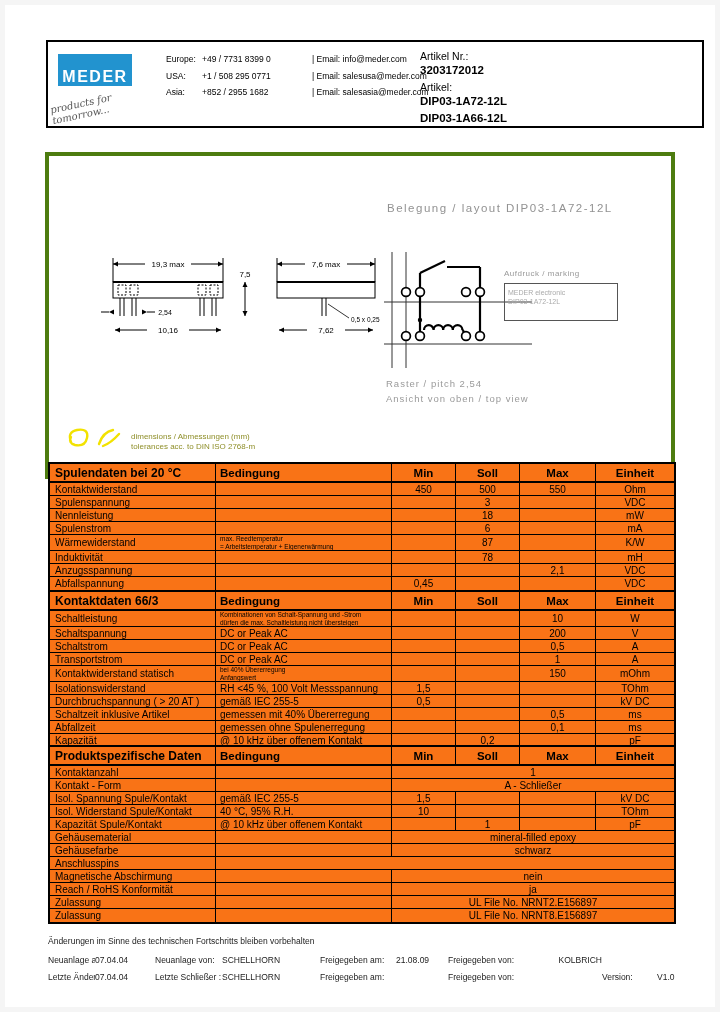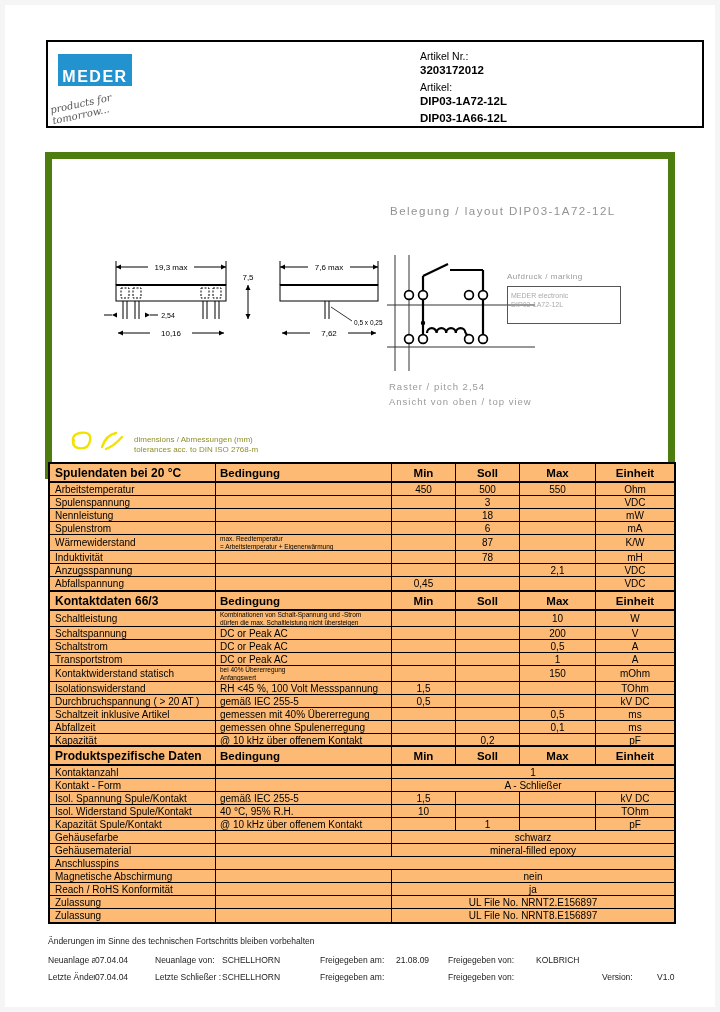--- a/index.html
+++ b/index.html
@@ -21,32 +21,32 @@
   .contacts { position:absolute; left:118px; top:12px; }
   .contact-row { display:flex; font-size:8.5px; margin-bottom:6.5px; white-space:nowrap; }
   .contact-region { width:36px; }
   .emails { position:absolute; left:264px; top:12px; }
   .email-row { font-size:8.5px; margin-bottom:6.5px; white-space:nowrap; }
   .artikel { position:absolute; left:372px; top:8px; }
   .art-label { font-size:10.5px; margin-bottom:2px; }
   .art-value { font-size:11.5px; font-weight:bold; margin-bottom:5px; }
 
   
-  .drawing-box { position:absolute; left:45px; top:152px; width:630px; height:327px; border:7px solid #4d7c0f; background:#fff; }
+  .drawing-box { position:absolute; left:45px; top:152px; width:630px; height:327px; border:4px solid #4d7c0f; background:#fff; }
   .layout-title { position:absolute; left:338px; top:46px; font-size:11.5px; color:#929292; letter-spacing:1.5px; white-space:nowrap; }
   .marking-label { position:absolute; left:455px; top:113px; font-size:8px; color:#999; letter-spacing:0.5px; }
   .marking-box { position:absolute; left:455px; top:127px; width:114px; height:38px; border:1px solid #555; padding:4px 3px; }
   .marking-line { font-size:7px; color:#aaa; line-height:9px; white-space:nowrap; }
   .pitch-note { position:absolute; left:337px; top:222px; font-size:9.5px; color:#9a9a9a; letter-spacing:1px; white-space:nowrap; }
   .view-note  { position:absolute; left:337px; top:237px; font-size:9.5px; color:#9a9a9a; letter-spacing:1px; white-space:nowrap; }
   .dim-note { position:absolute; left:82px; top:276px; font-size:8px; color:#8f8f2a; line-height:10px; }
   .svg-abs { position:absolute; }
 
   
-  .spec-table { position:absolute; left:48px; width:628px; border:2px solid #000; background:#fdba74; }
+  .spec-table { position:absolute; left:48px; width:628px; border:2px solid #000; background:#f97316; }
   .t-row { display:flex; min-height:13px; border-bottom:1px solid #000; align-items:stretch; }
   .t-row:last-child { border-bottom:0; }
   .t-head { min-height:19px; border-bottom:2px solid #000; font-weight:bold; font-size:11.5px; }
   .c { display:flex; align-items:center; border-right:1px solid #000; font-size:10px; overflow:hidden; }
   .c:last-child { border-right:0; }
   .param { width:166px; padding-left:5px; }
   .cond  { width:176px; padding-left:4px; flex-direction:column; align-items:flex-start; justify-content:center; }
   .minc  { width:64px; justify-content:center; }
   .sollc { width:64px; justify-content:center; }
   .maxc  { width:76px; justify-content:center; }
@@ -65,39 +65,58 @@
   #footer-row-0 { top:955px; }
   #footer-row-1 { top:972px; }
   .f-row span { display:inline-block; overflow:hidden; }
   .f-row span:nth-child(1){ width:47px; }
   .f-row span:nth-child(2){ width:60px; }
   .f-row span:nth-child(3){ width:67px; }
   .f-row span:nth-child(4){ width:98px; }
   .f-row span:nth-child(5){ width:76px; }
   .f-row span:nth-child(6){ width:52px; }
   .f-row span:nth-child(7){ width:88px; }
-  .f-row span:nth-child(8){ width:66px; }
+  .f-row span:nth-child(8){ width:66px;text-align:right; }
   .f-row span:nth-child(9){ width:55px; }
   .f-row span:nth-child(10){ flex:1; }
 
   svg text { font-family:"Liberation Sans", sans-serif; }
 </style>
 </head>
 <body>
 
 <div class="scan-edge"></div>
 
 <div class="header-box">
   <div class="logo">
     <div class="logo-meder">MEDER</div>
     <div class="logo-sub">electronic</div>
   </div>
   <div class="tagline">products for tomorrow...</div>
 
-
+  <div class="contacts">
+    <div class="contact-row">
+      <span class="contact-region">Europe:</span>
+      <span>+49 / 7731 8399 0</span>
+    </div>
+    <div class="contact-row">
+      <span class="contact-region">USA:</span>
+      <span>+1 / 508 295 0771</span>
+    </div>
+    <div class="contact-row">
+      <span class="contact-region">Asia:</span>
+      <span>+852 / 2955 1682</span>
+    </div>
+  </div>
+
+  <div class="emails">
+    <div class="email-row">| Email: info@meder.com</div>
+    <div class="email-row">| Email: salesusa@meder.com</div>
+    <div class="email-row">| Email: salesasia@meder.com</div>
+  </div>
 
   <div class="artikel">
     <div class="art-label">Artikel Nr.:</div>
     <div class="art-value">3203172012</div>
     <div class="art-label">Artikel:</div>
     <div class="art-value">DIP03-1A72-12L</div>
     <div class="art-value">DIP03-1A66-12L</div>
   </div>
 </div>
 
@@ -226,21 +245,21 @@
 <div id="table-0" class="spec-table">
     <div class="t-row t-head">
       <div class="c param">Spulendaten bei 20 °C</div>
       <div class="c cond">Bedingung</div>
       <div class="c minc">Min</div>
       <div class="c sollc">Soll</div>
       <div class="c maxc">Max</div>
       <div class="c unitc">Einheit</div>
     </div>
     <div class="t-row">
-      <div class="c param">Arbeitstemperatur</div>
+      <div class="c param">Kontaktwiderstand</div>
       <div class="c cond"></div>
       <div class="c minc">450</div>
       <div class="c sollc">500</div>
       <div class="c maxc">550</div>
       <div class="c unitc">Ohm</div>
     </div>
     <div class="t-row">
       <div class="c param">Spulenspannung</div>
       <div class="c cond"></div>
       <div class="c minc"></div>
@@ -433,28 +452,28 @@
     </div>
     <div class="t-row">
       <div class="c param">Kapazität Spule/Kontakt</div>
       <div class="c cond">@ 10 kHz über offenem Kontakt</div>
       <div class="c minc"></div>
       <div class="c sollc">1</div>
       <div class="c maxc"></div>
       <div class="c unitc">pF</div>
     </div>
     <div class="t-row">
+      <div class="c param">Gehäusematerial</div>
+      <div class="c cond"></div>
+      <div class="c spanc">mineral-filled epoxy</div>
+    </div>
+    <div class="t-row">
       <div class="c param">Gehäusefarbe</div>
       <div class="c cond"></div>
       <div class="c spanc">schwarz</div>
-    </div>
-    <div class="t-row">
-      <div class="c param">Gehäusematerial</div>
-      <div class="c cond"></div>
-      <div class="c spanc">mineral-filled epoxy</div>
     </div>
     <div class="t-row">
       <div class="c param">Anschlusspins</div>
       <div class="c cond"></div>
     </div>
     <div class="t-row">
       <div class="c param">Magnetische Abschirmung</div>
       <div class="c cond"></div>
       <div class="c spanc">nein</div>
     </div>

